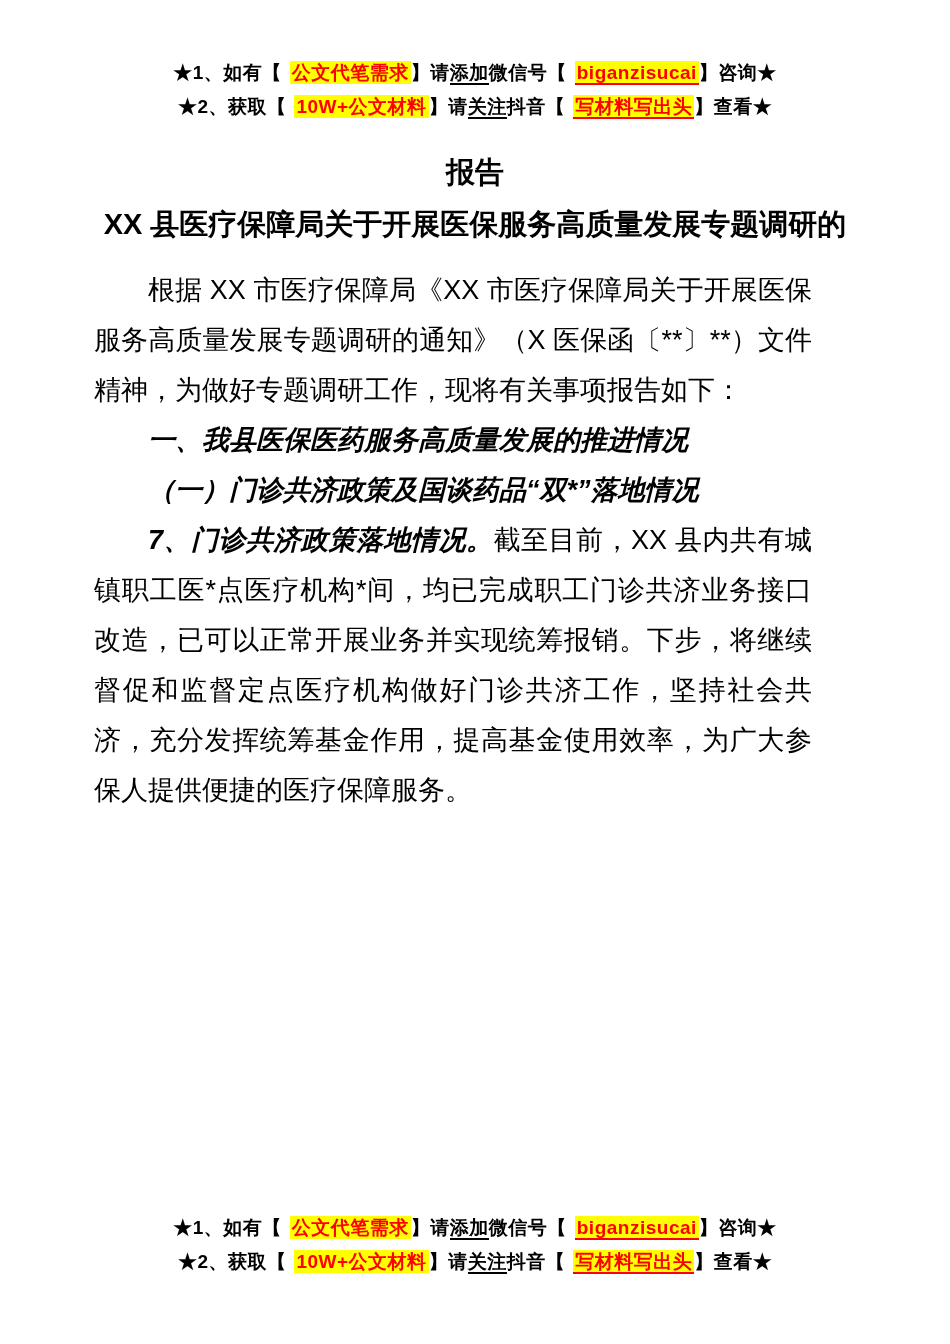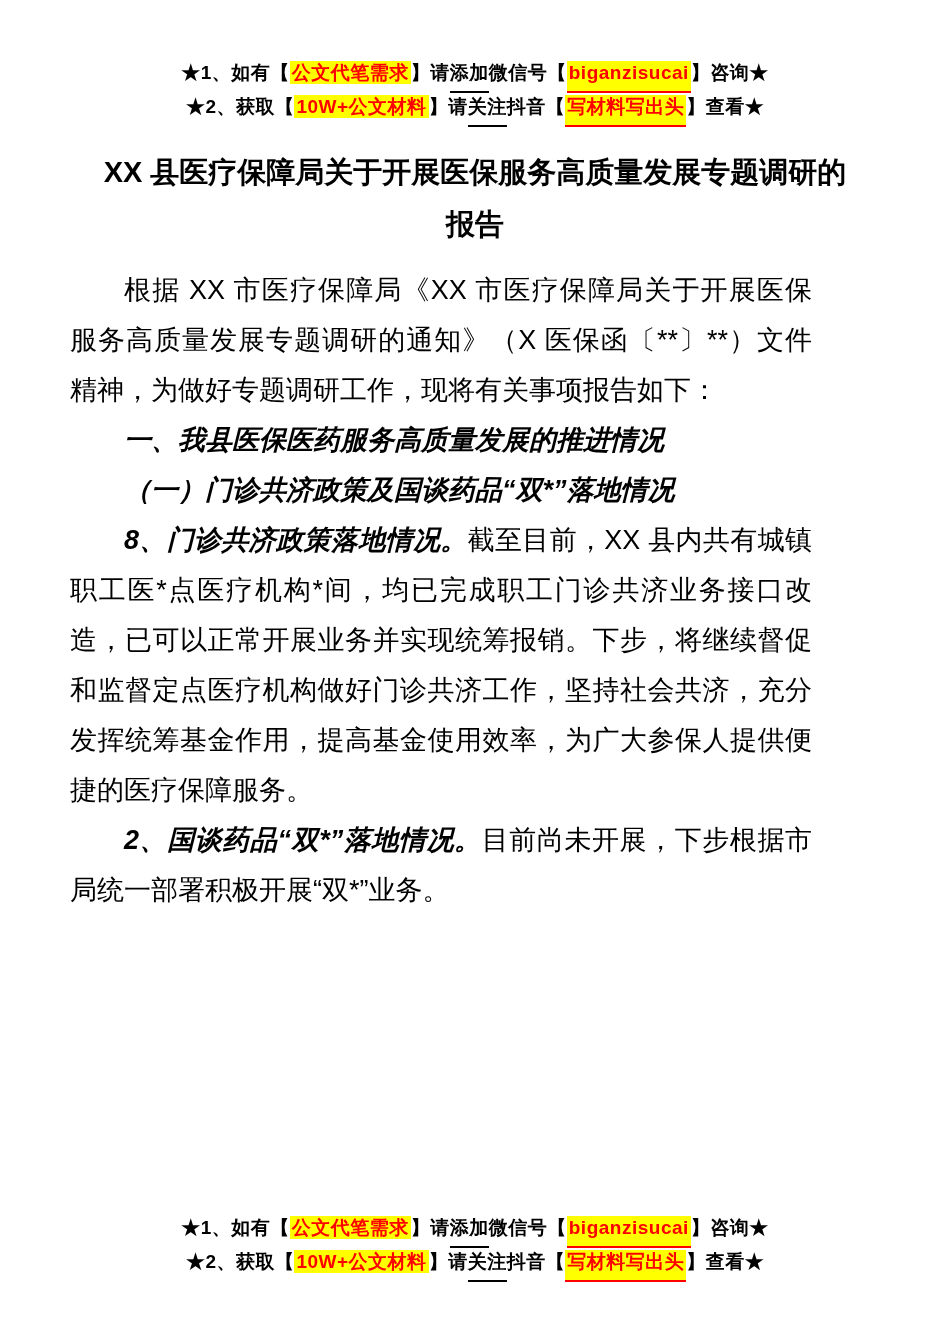--- a/index.html
+++ b/index.html
@@ -17,34 +17,35 @@
     font-size: 19px;
     font-weight: 700;
     line-height: 34px;
     letter-spacing: 0.5px;
   }
   .top-banner { padding-top: 56px; }
   .banner .hl {
     background: var(--highlight-yellow, #ffff00);
     color: var(--text-red, #fe0000);
     padding: 1px 2px;
+    margin-left: 8px;
   }
   .banner .u {
     border-bottom: 2.5px solid currentColor;
-    padding-bottom: 8px;
+    padding-bottom: 0px;
   }
   .doc-title {
     margin-top: 22px;
     font-size: 29px;
     font-weight: 700;
     line-height: 52px;
     text-align: center;
   }
   .content {
-    margin: 15px 138px 0 70px;
+    margin: 15px 138px 0 94px;
     font-size: 27px;
     line-height: 50px;
     text-align: justify;
     text-justify: inter-ideograph;
   }
   .content p { margin: 0; text-indent: 2em; }
   .content p.h1, .content p.h2 { font-weight: 700; }
   .content .b { font-weight: 700; font-style: italic; }
   .footer-banner {
     position: absolute;
@@ -55,28 +56,27 @@
 </style>
 </head>
 <body>
 
 <div class="banner top-banner">
   <div class="banner-line"><span class="">★1、如有【</span><span class="hl ">公文代笔需求</span><span class="">】请</span><span class="u">添加</span><span class="">微信号【</span><span class="hl u">biganzisucai</span><span class="">】咨询★</span></div>
   <div class="banner-line"><span class="">★2、获取【</span><span class="hl ">10W+公文材料</span><span class="">】请</span><span class="u">关注</span><span class="">抖音【</span><span class="hl u">写材料写出头</span><span class="">】查看★</span></div>
 </div>
 
 <div class="doc-title">
+    <div>报告</div>
     <div>XX 县医疗保障局关于开展医保服务高质量发展专题调研的</div>
-    <div>报告</div>
   </div>
 
 <div class="content">
     <p class="body"><span>根据 XX 市医疗保障局《XX 市医疗保障局关于开展医保服务高质量发展专题调研的通知》（X 医保函〔**〕**）文件精神，为做好专题调研工作，现将有关事项报告如下：</span></p>
     <p class="h1"><span class="b">一、我县医保医药服务高质量发展的推进情况</span></p>
     <p class="h2"><span class="b">（一）门诊共济政策及国谈药品“双*”落地情况</span></p>
-    <p class="body"><span class="b">8、门诊共济政策落地情况。</span><span>截至目前，XX 县内共有城镇职工医*点医疗机构*间，均已完成职工门诊共济业务接口改造，已可以正常开展业务并实现统筹报销。下步，将继续督促和监督定点医疗机构做好门诊共济工作，坚持社会共济，充分发挥统筹基金作用，提高基金使用效率，为广大参保人提供便捷的医疗保障服务。</span></p>
-    <p class="body"><span class="b">2、国谈药品“双*”落地情况。</span><span>目前尚未开展，下步根据市局统一部署积极开展“双*”业务。</span></p>
+    <p class="body"><span class="b">7、门诊共济政策落地情况。</span><span>截至目前，XX 县内共有城镇职工医*点医疗机构*间，均已完成职工门诊共济业务接口改造，已可以正常开展业务并实现统筹报销。下步，将继续督促和监督定点医疗机构做好门诊共济工作，坚持社会共济，充分发挥统筹基金作用，提高基金使用效率，为广大参保人提供便捷的医疗保障服务。</span></p>
   </div>
 
 <div class="banner footer-banner">
   <div class="banner-line"><span class="">★1、如有【</span><span class="hl ">公文代笔需求</span><span class="">】请</span><span class="u">添加</span><span class="">微信号【</span><span class="hl u">biganzisucai</span><span class="">】咨询★</span></div>
   <div class="banner-line"><span class="">★2、获取【</span><span class="hl ">10W+公文材料</span><span class="">】请</span><span class="u">关注</span><span class="">抖音【</span><span class="hl u">写材料写出头</span><span class="">】查看★</span></div>
 </div>
 
 </body></html>

